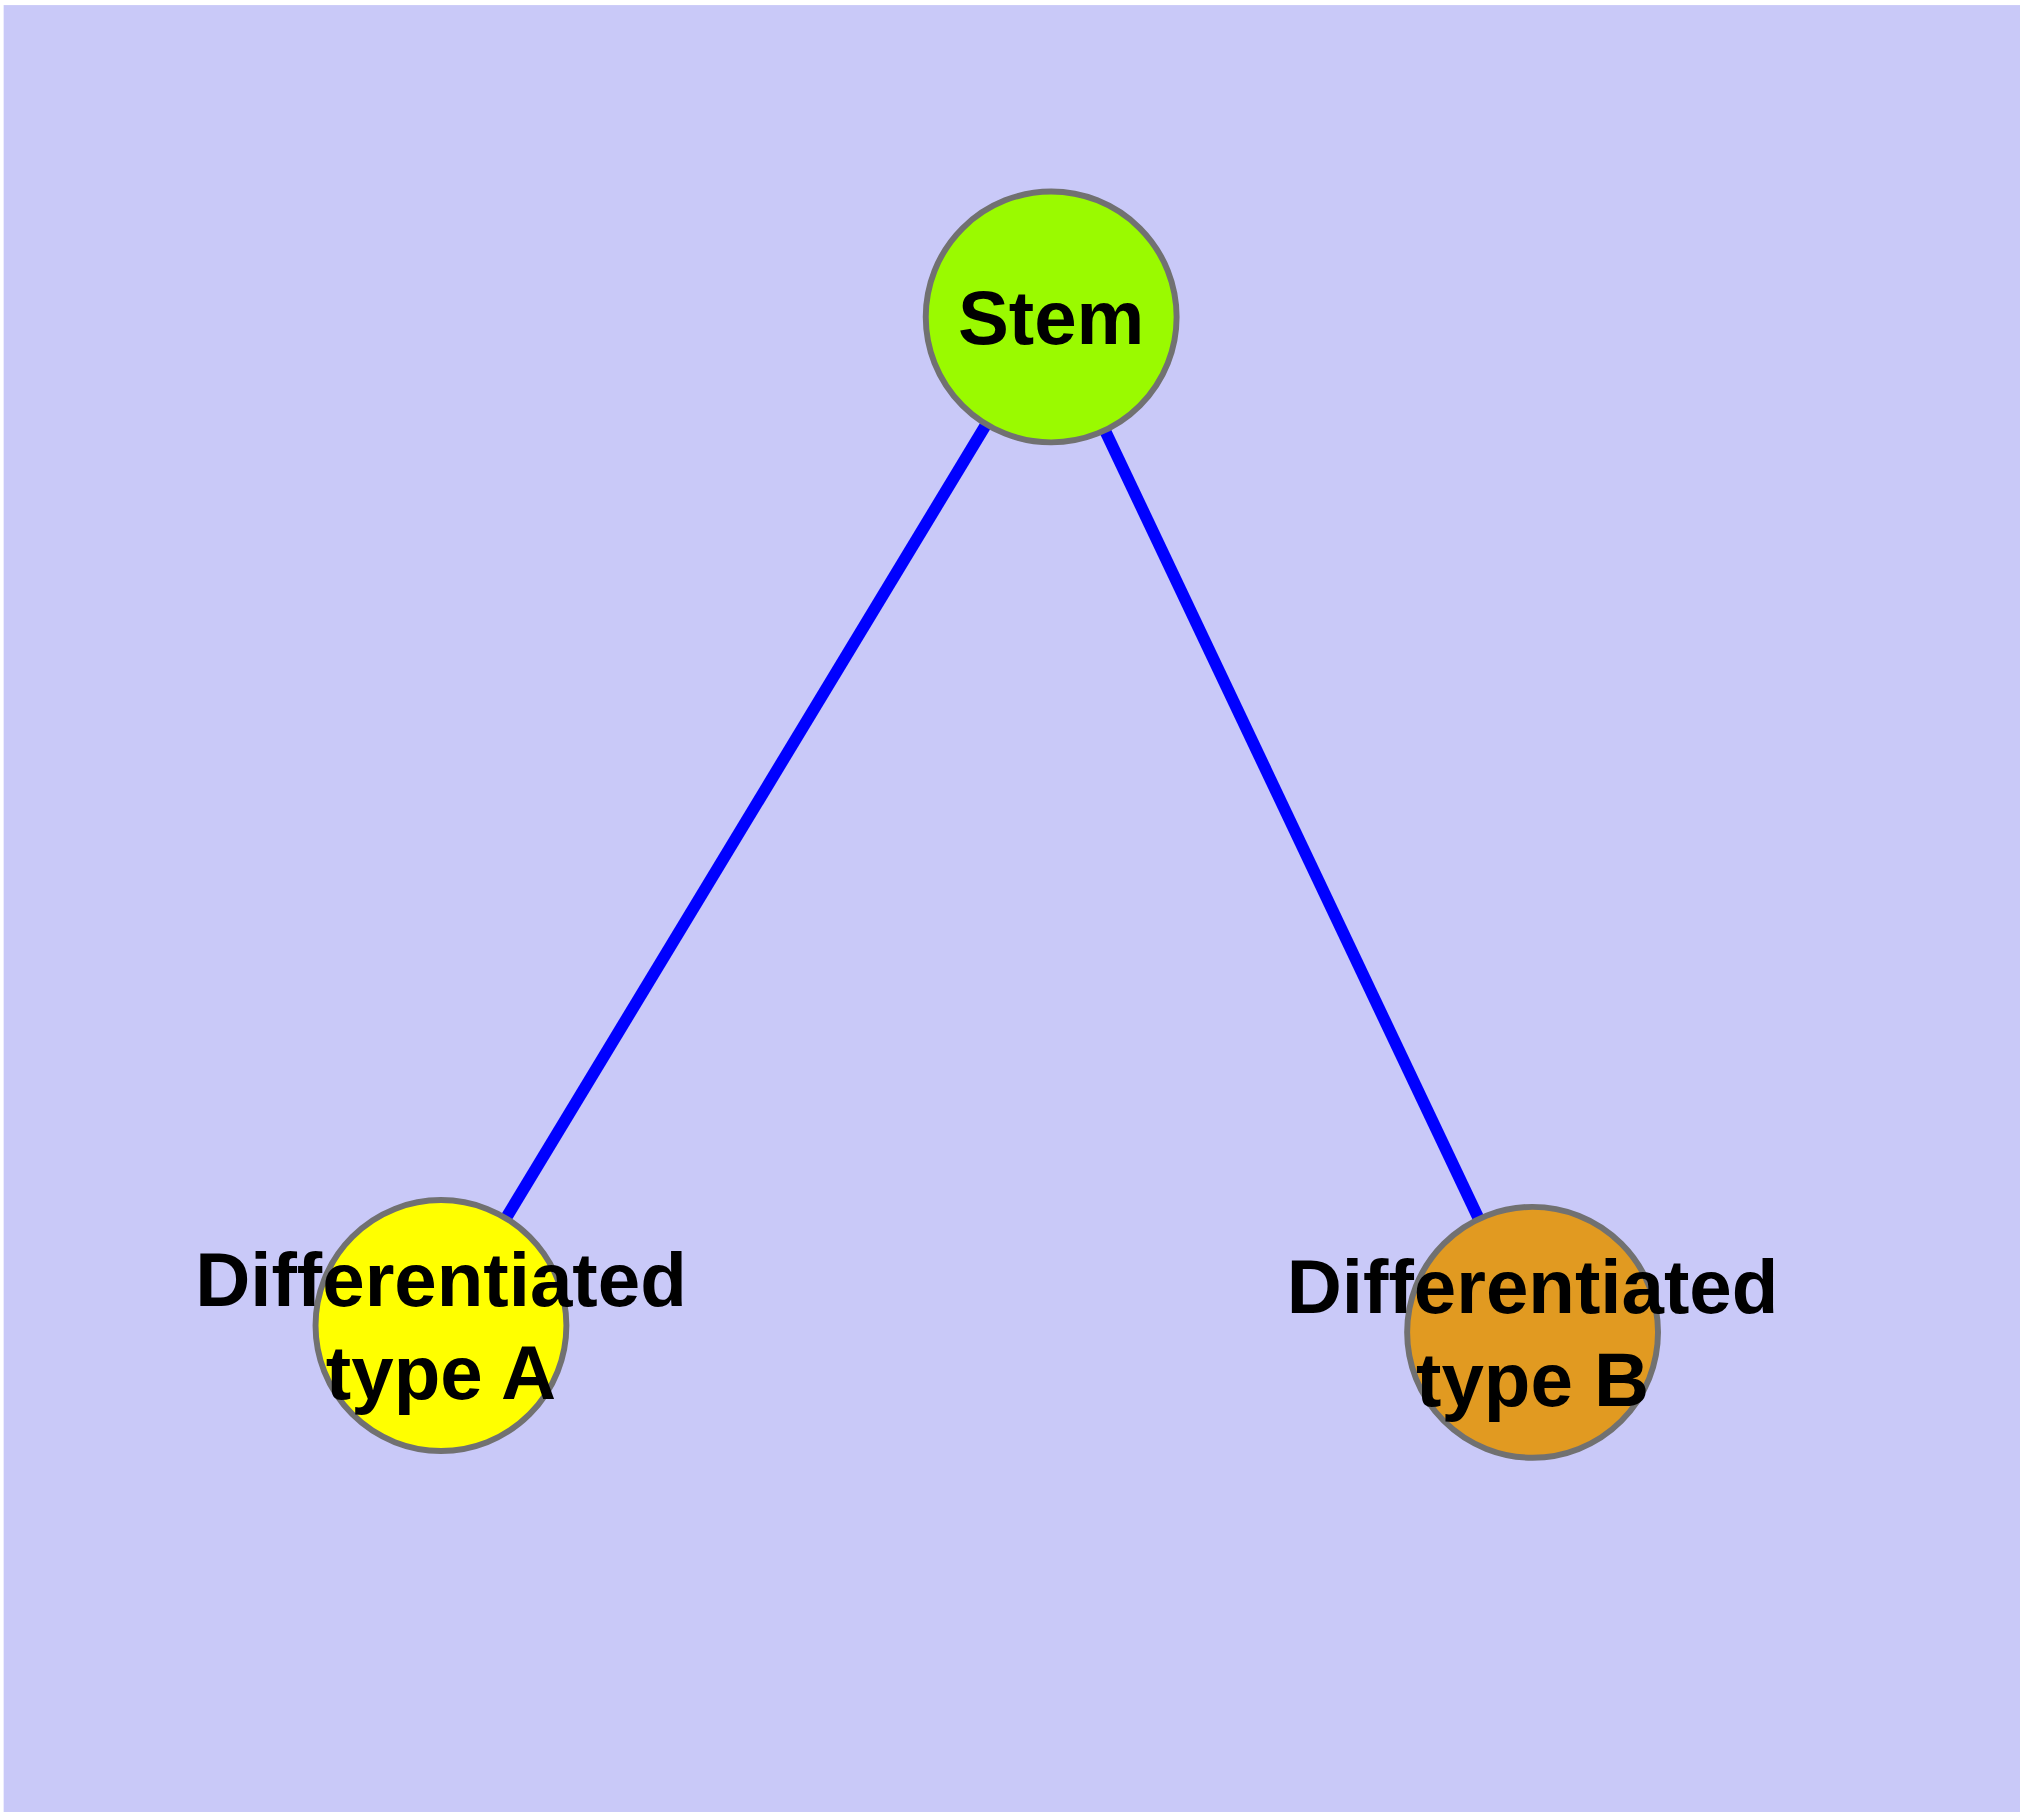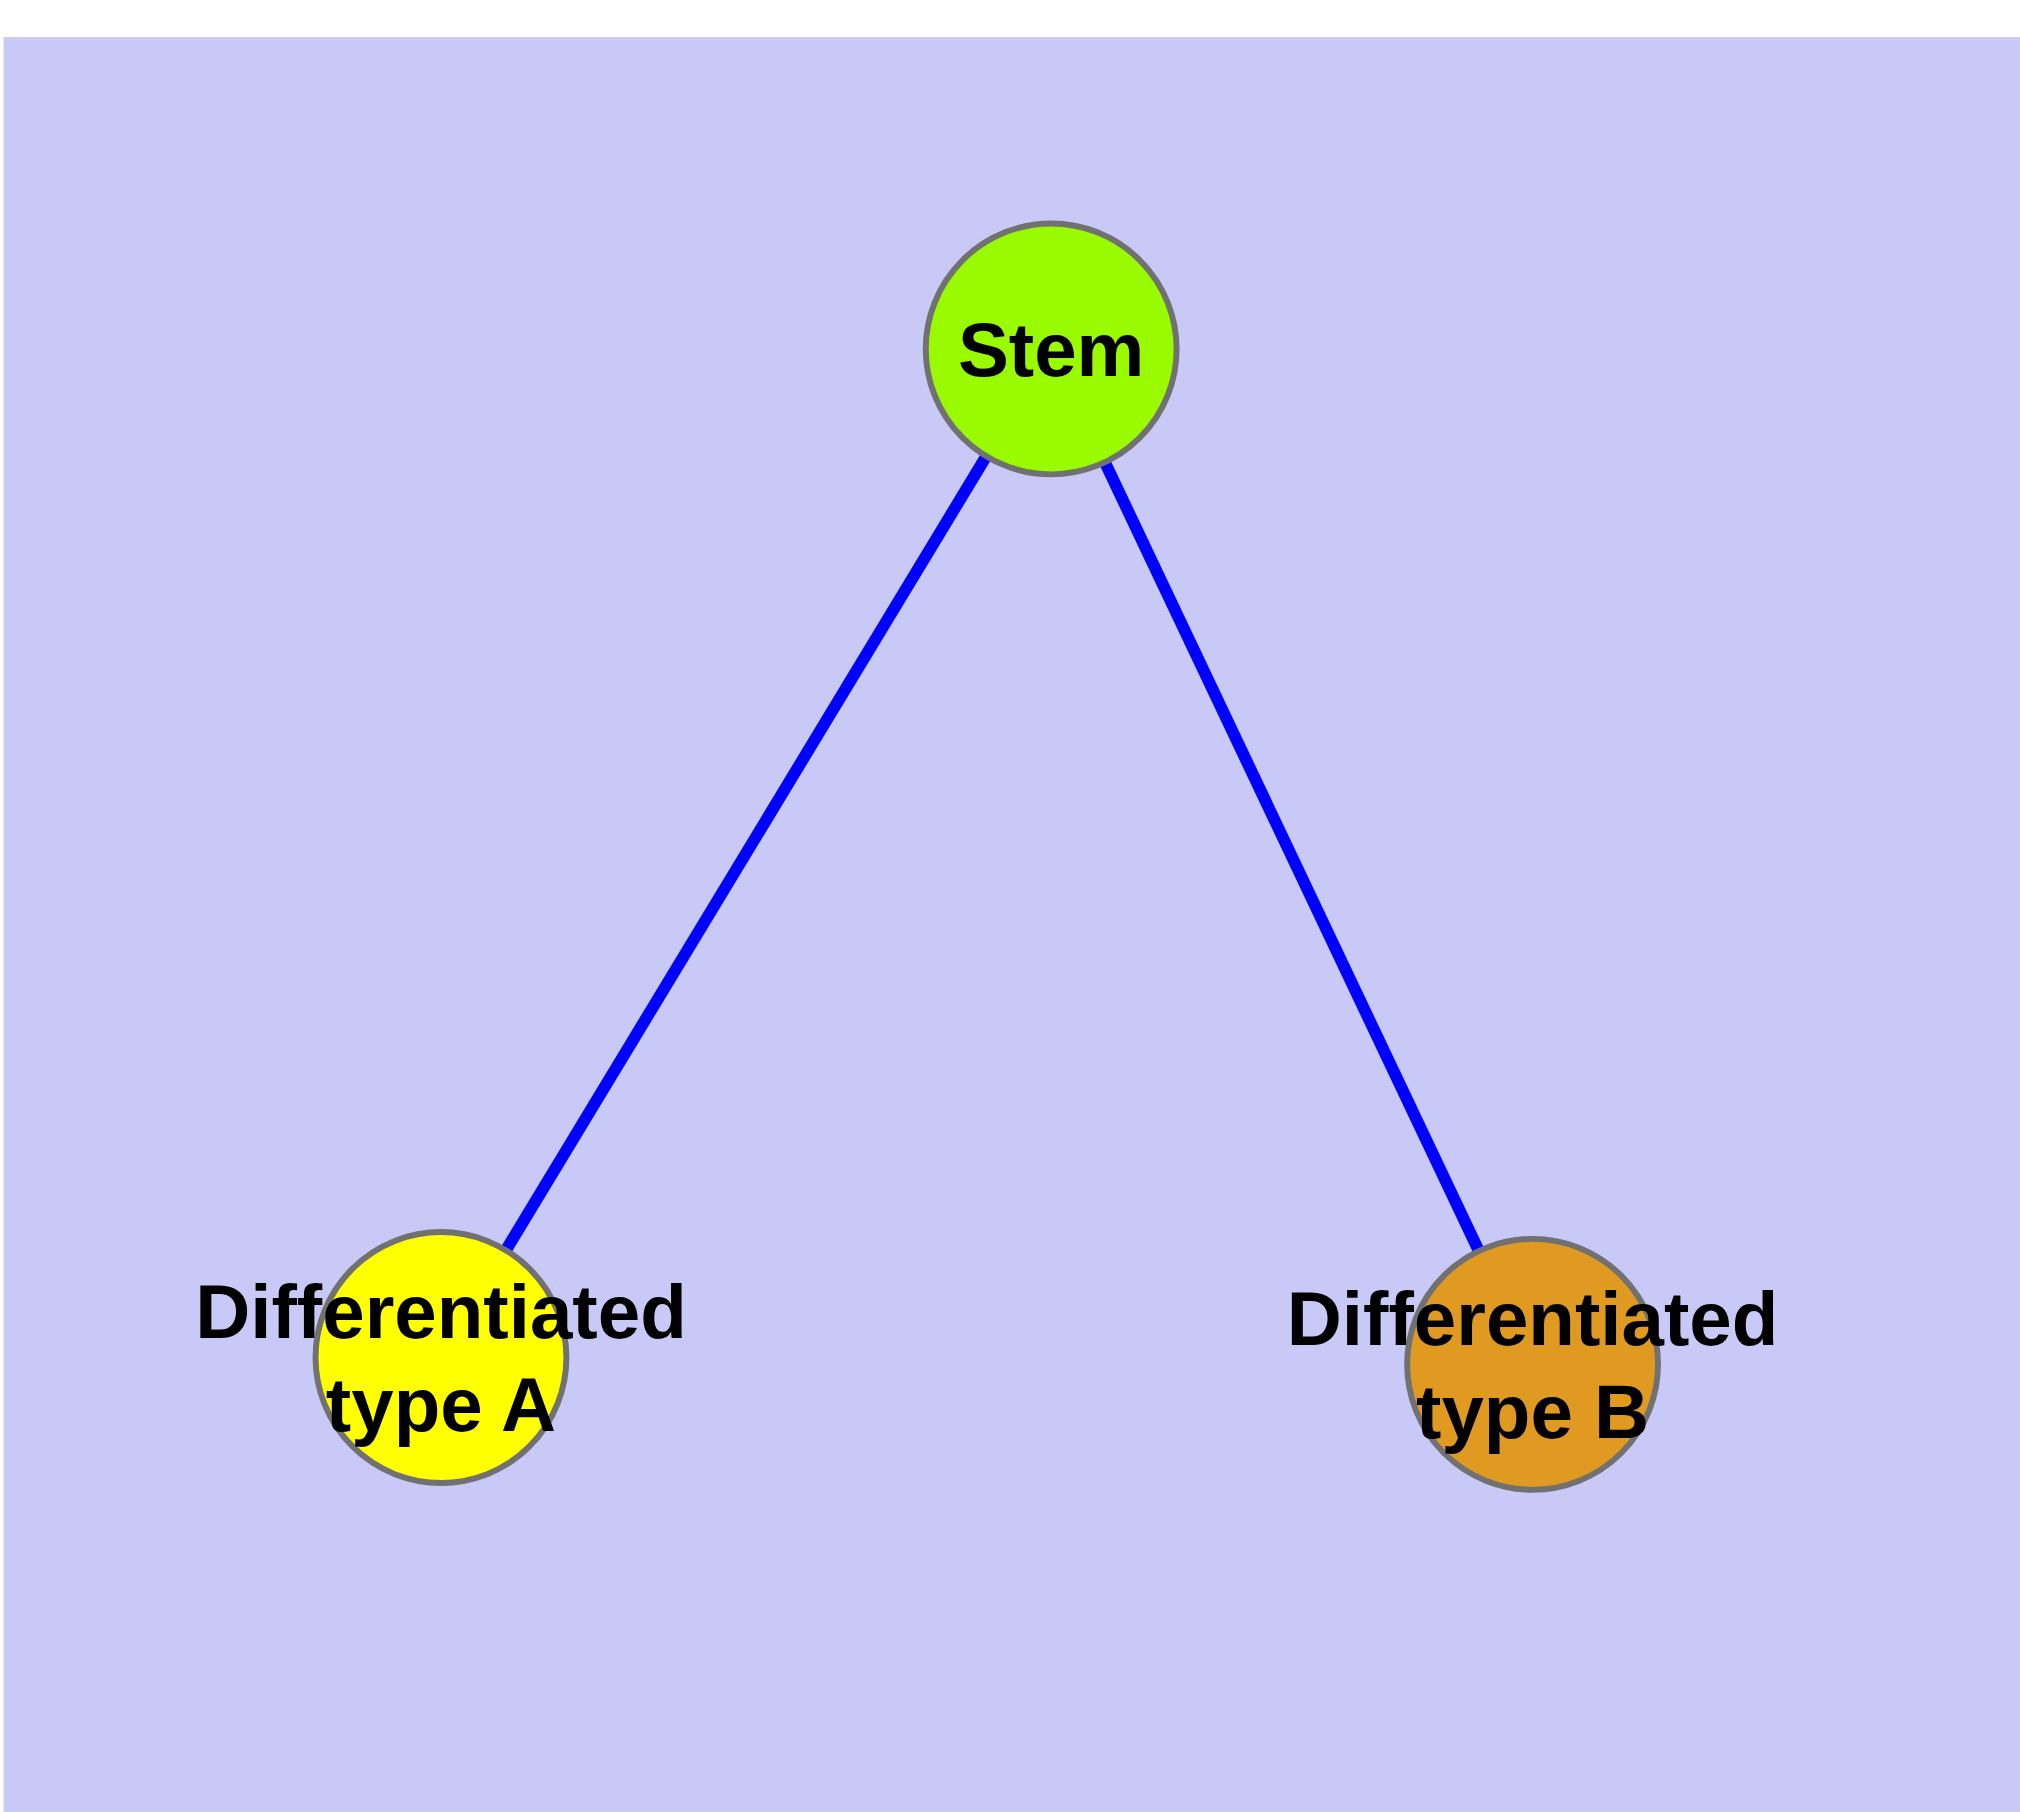--- a/index.html
+++ b/index.html
@@ -10,21 +10,20 @@
     height: 1812px;
     overflow: hidden;
     font-family: "Liberation Sans", sans-serif;
   }
   .stage {
     position: absolute;
     left: 0;
     top: 0;
     width: 2021px;
     height: 1336px;
-    margin-top: 32px;
   }
   svg.graph {
     position: absolute;
     left: 0;
     top: 0;
   }
   .node-label {
     font-family: "Liberation Sans", "DejaVu Sans", sans-serif;
     font-weight: bold;
     pointer-events: none;

